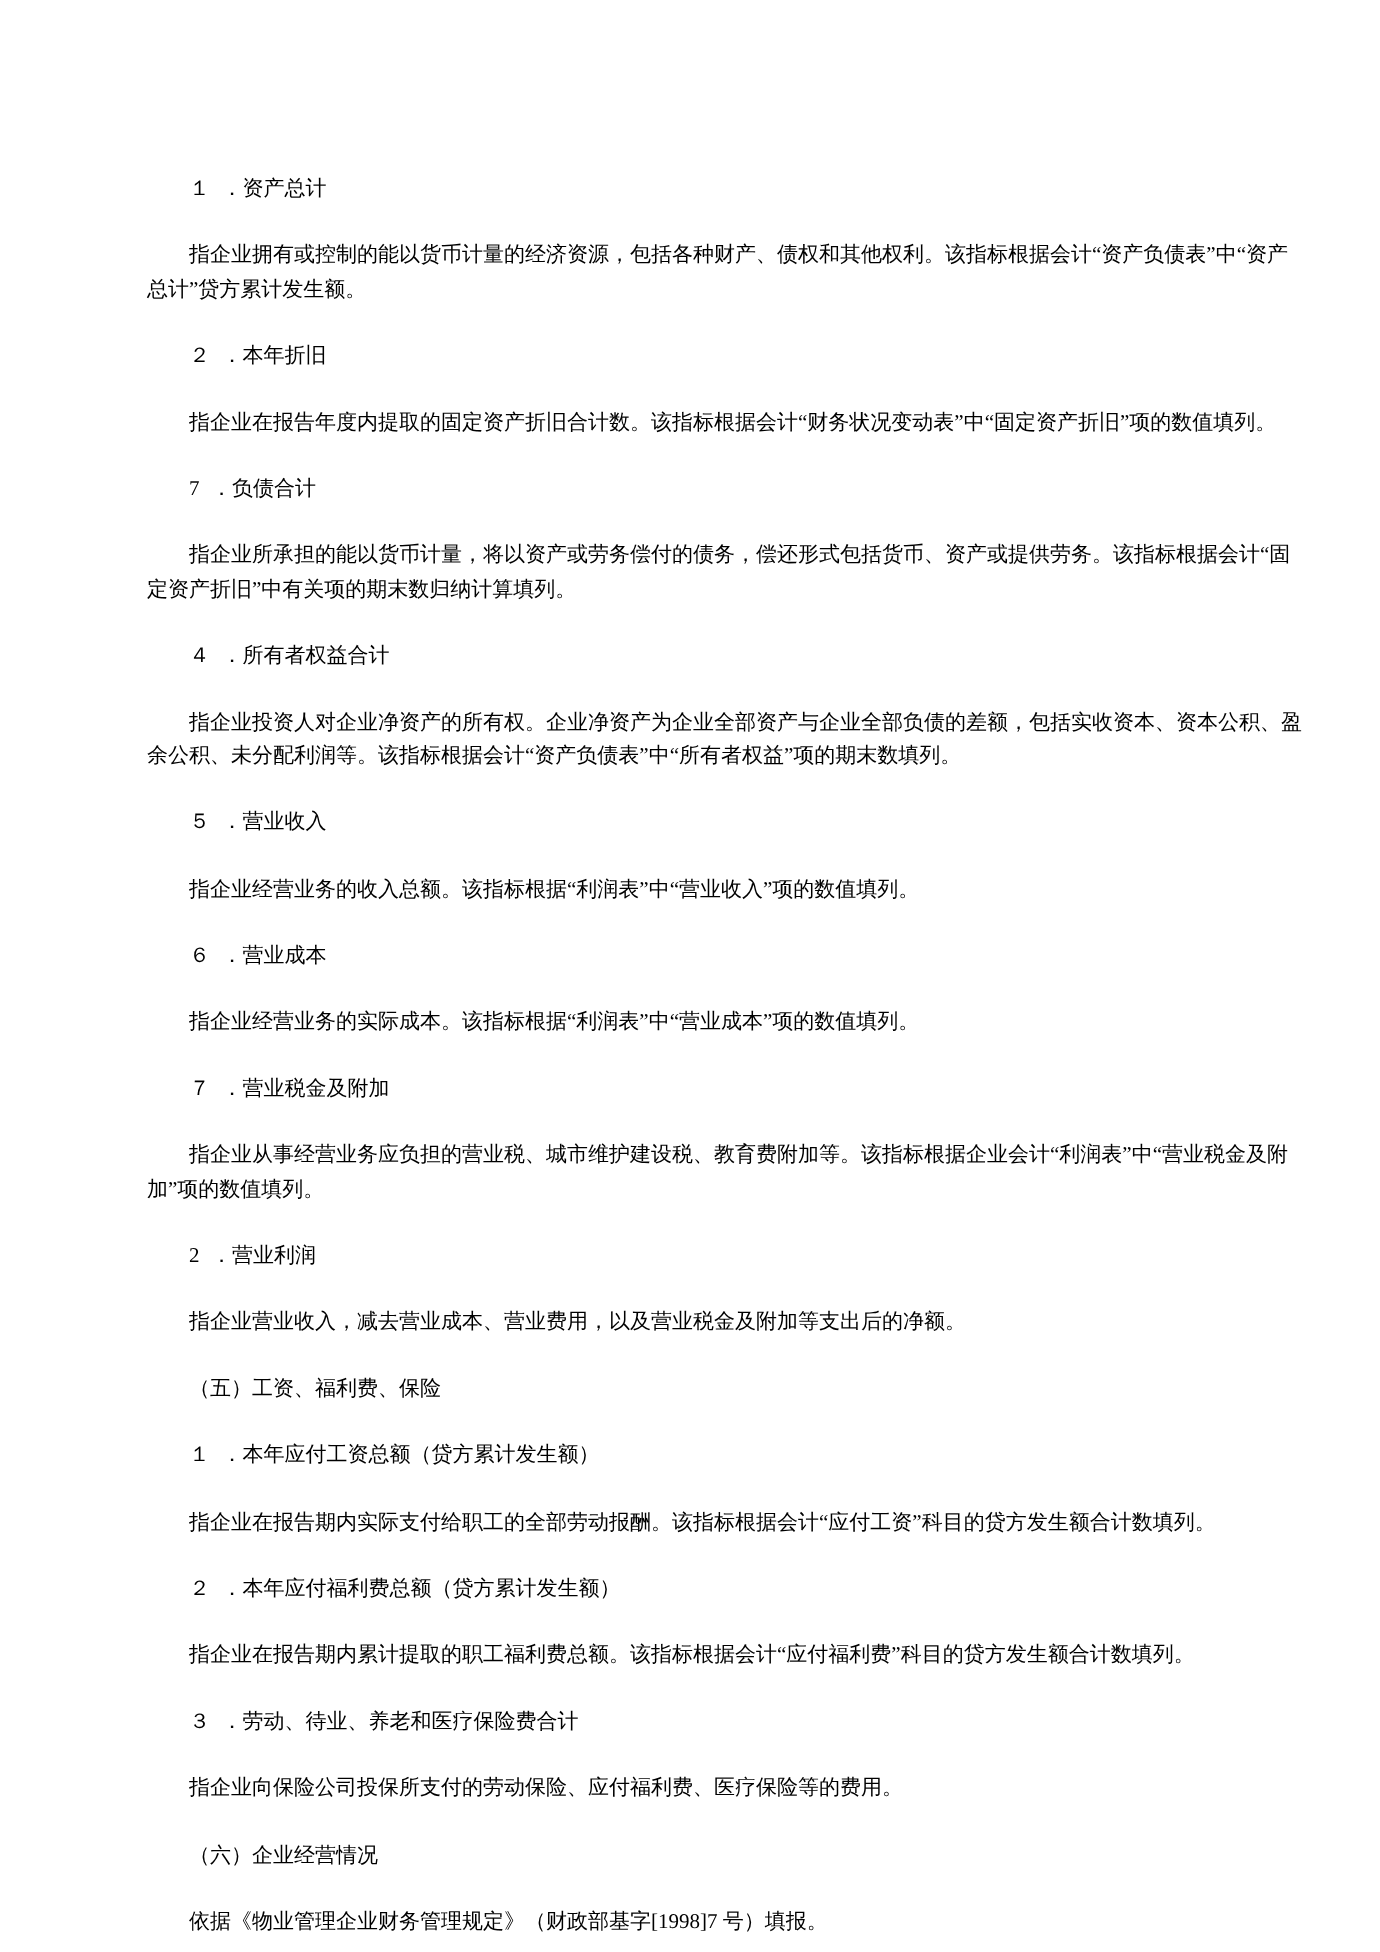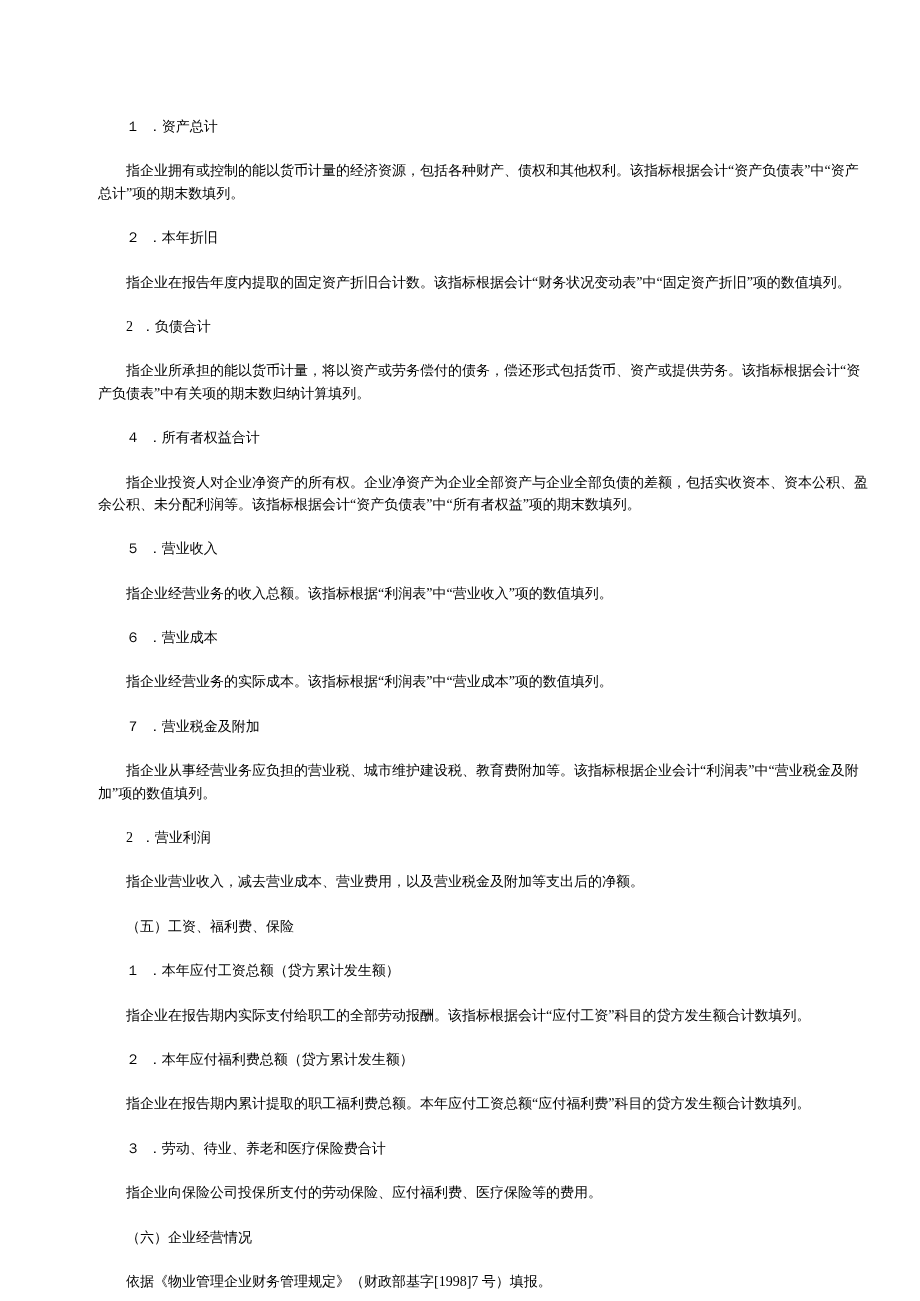--- a/index.html
+++ b/index.html
@@ -23,27 +23,27 @@
       text-indent: 2em;
     }
     .num-heading {
       word-spacing: 0.3em;
     }
   </style>
 </head>
 <body>
 
 <p class="para indent num-heading">１ ．资产总计</p>
-<p class="para indent">指企业拥有或控制的能以货币计量的经济资源，包括各种财产、债权和其他权利。该指标根据会计“资产负债表”中“资产总计”项的期末数填列。</p>
+<p class="para indent">指企业拥有或控制的能以货币计量的经济资源，包括各种财产、债权和其他权利。该指标根据会计“资产负债表”中“资产总计”贷方累计发生额。</p>
 
 <p class="para indent num-heading">２ ．本年折旧</p>
 <p class="para indent">指企业在报告年度内提取的固定资产折旧合计数。该指标根据会计“财务状况变动表”中“固定资产折旧”项的数值填列。</p>
 
-<p class="para indent num-heading">2 ．负债合计</p>
-<p class="para indent">指企业所承担的能以货币计量，将以资产或劳务偿付的债务，偿还形式包括货币、资产或提供劳务。该指标根据会计“资产负债表”中有关项的期末数归纳计算填列。</p>
+<p class="para indent num-heading">7 ．负债合计</p>
+<p class="para indent">指企业所承担的能以货币计量，将以资产或劳务偿付的债务，偿还形式包括货币、资产或提供劳务。该指标根据会计“固定资产折旧”中有关项的期末数归纳计算填列。</p>
 
 <p class="para indent num-heading">４ ．所有者权益合计</p>
 <p class="para indent">指企业投资人对企业净资产的所有权。企业净资产为企业全部资产与企业全部负债的差额，包括实收资本、资本公积、盈余公积、未分配利润等。该指标根据会计“资产负债表”中“所有者权益”项的期末数填列。</p>
 
 <p class="para indent num-heading">５ ．营业收入</p>
 <p class="para indent">指企业经营业务的收入总额。该指标根据“利润表”中“营业收入”项的数值填列。</p>
 
 <p class="para indent num-heading">６ ．营业成本</p>
 <p class="para indent">指企业经营业务的实际成本。该指标根据“利润表”中“营业成本”项的数值填列。</p>
 
@@ -52,21 +52,21 @@
 
 <p class="para indent num-heading">2 ．营业利润</p>
 <p class="para indent">指企业营业收入，减去营业成本、营业费用，以及营业税金及附加等支出后的净额。</p>
 
 <p class="para indent">（五）工资、福利费、保险</p>
 
 <p class="para indent num-heading">１ ．本年应付工资总额（贷方累计发生额）</p>
 <p class="para indent">指企业在报告期内实际支付给职工的全部劳动报酬。该指标根据会计“应付工资”科目的贷方发生额合计数填列。</p>
 
 <p class="para indent num-heading">２ ．本年应付福利费总额（贷方累计发生额）</p>
-<p class="para indent">指企业在报告期内累计提取的职工福利费总额。本年应付工资总额“应付福利费”科目的贷方发生额合计数填列。</p>
+<p class="para indent">指企业在报告期内累计提取的职工福利费总额。该指标根据会计“应付福利费”科目的贷方发生额合计数填列。</p>
 
 <p class="para indent num-heading">３ ．劳动、待业、养老和医疗保险费合计</p>
 <p class="para indent">指企业向保险公司投保所支付的劳动保险、应付福利费、医疗保险等的费用。</p>
 
 <p class="para indent">（六）企业经营情况</p>
 <p class="para indent">依据《物业管理企业财务管理规定》（财政部基字[1998]7 号）填报。</p>
 
 <p class="para indent">（七）维修资金</p>
 
 </body></html>

